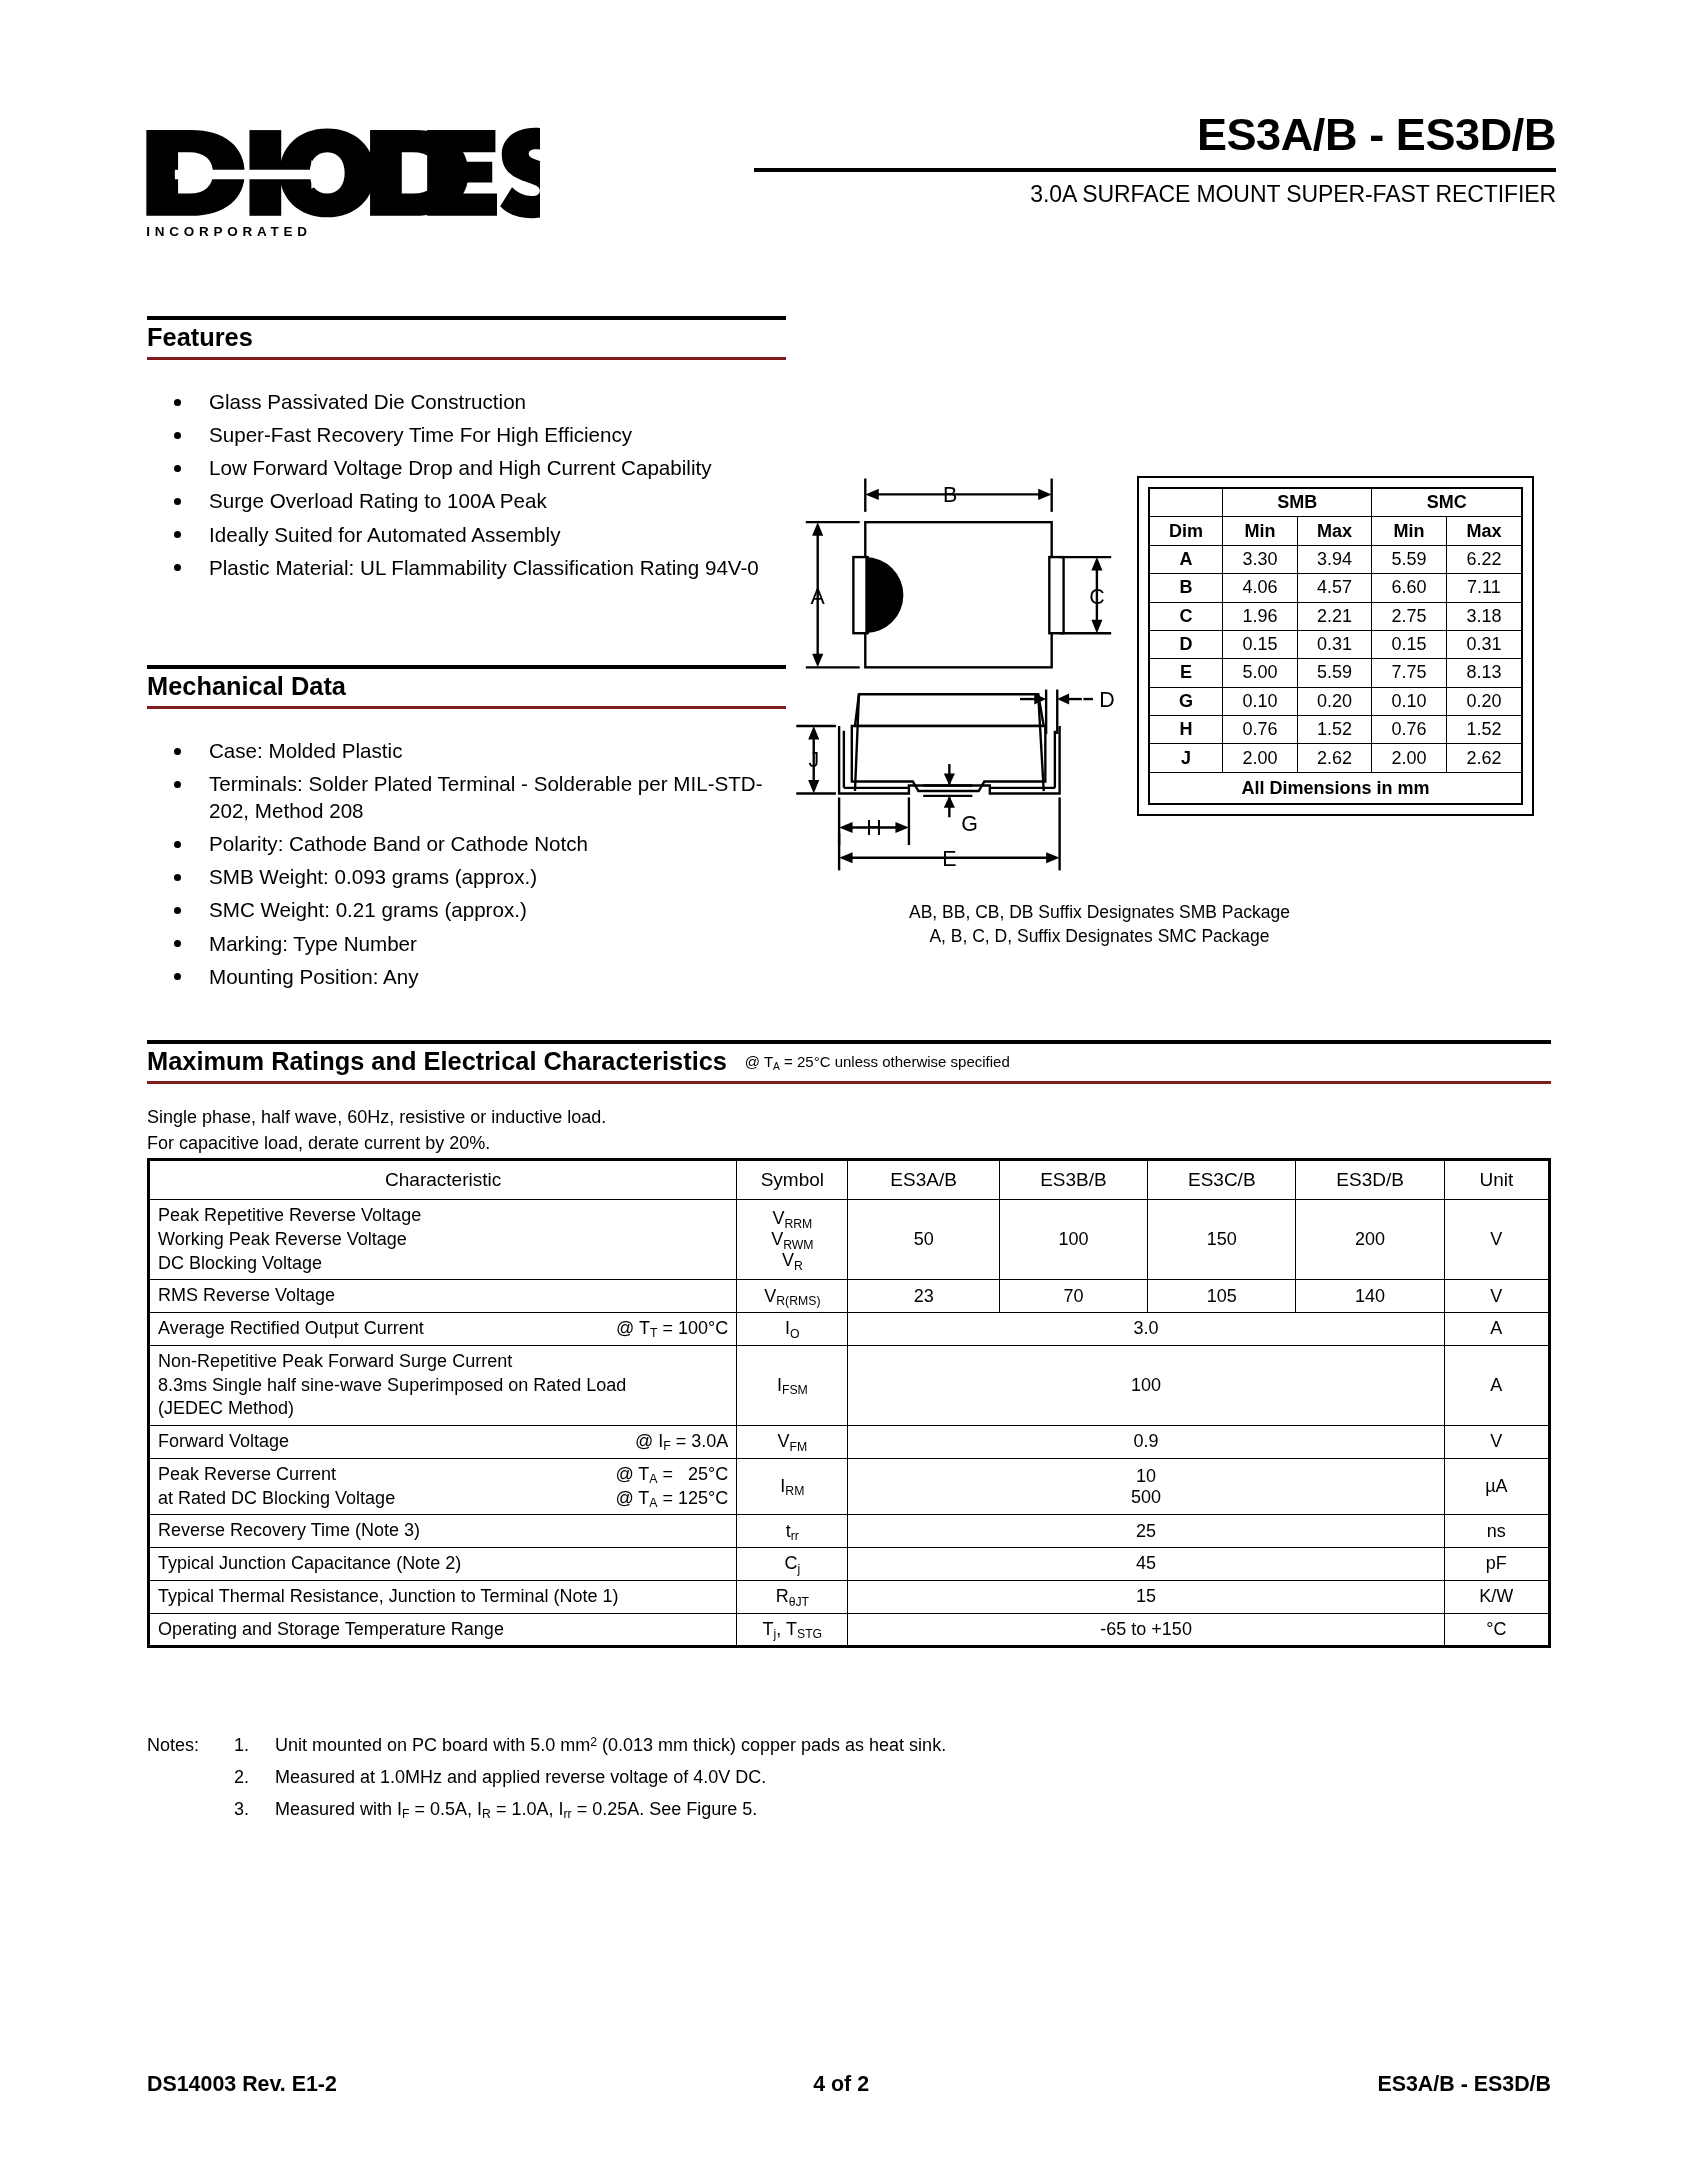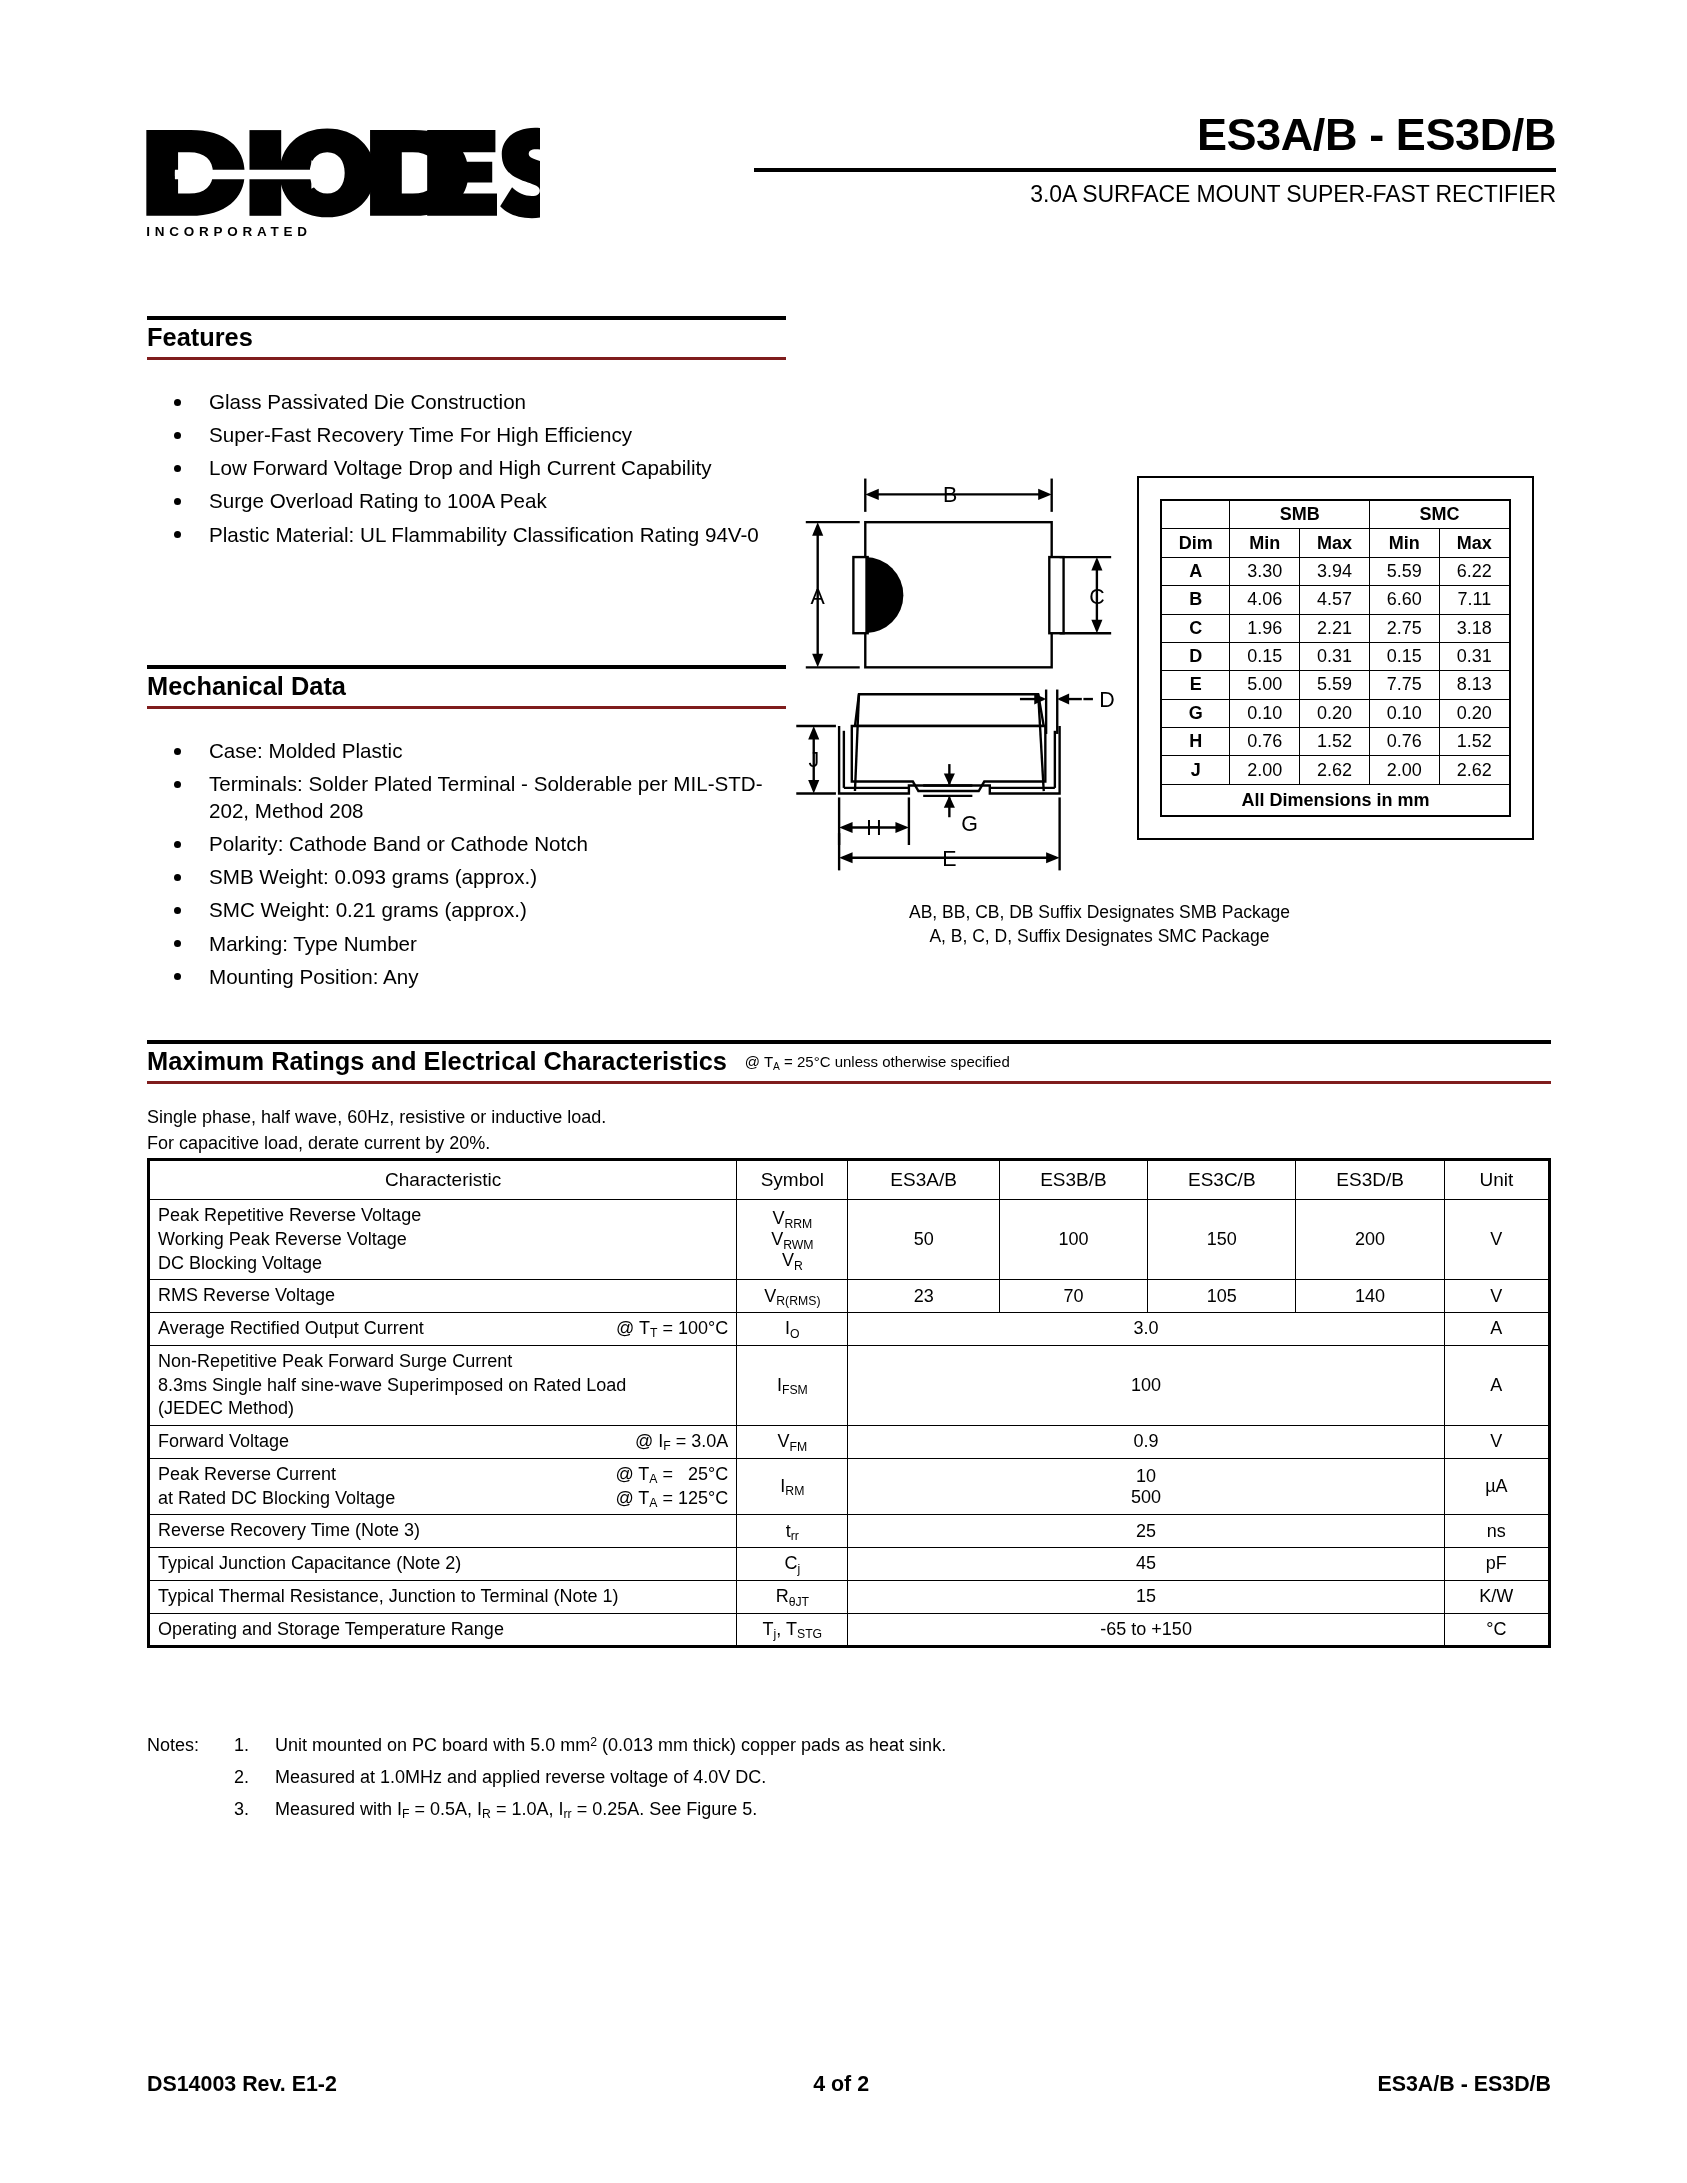--- a/index.html
+++ b/index.html
@@ -129,21 +129,21 @@
   }
   table.dim th { font-weight: bold; }
   table.dim td.dimlabel { font-weight: bold; }
   table.dim tr.allmm td {
     font-weight: bold;
     font-size: 18px;
     padding: 4.8px 1.6px;
   }
   .dim-outer {
     border: 2.4px solid #000;
-    padding: 21px;
+    padding: 9px;
   }
 
   
   .pkg {
     position: absolute;
     left: 782px; top: 464px;
     width: 349px;
     height: 413px;
   }
   .pkg-caption {
@@ -272,20 +272,24 @@
       <span class="bullet"></span>
       <span>Super-Fast Recovery Time For High Efficiency</span>
     </li>
     <li>
       <span class="bullet"></span>
       <span>Low Forward Voltage Drop and High Current Capability</span>
     </li>
     <li>
       <span class="bullet"></span>
       <span>Surge Overload Rating to 100A Peak</span>
+    </li>
+    <li>
+      <span class="bullet"></span>
+      <span>Ideally Suited for Automated Assembly</span>
     </li>
     <li>
       <span class="bullet"></span>
       <span>Plastic Material: UL Flammability Classification Rating 94V-0</span>
     </li>
   </ul>
 
   <div class="sec-head" style="left:147px; top:665px; width:639px;">
     <span class="sec-title">Mechanical Data</span>
   </div>

